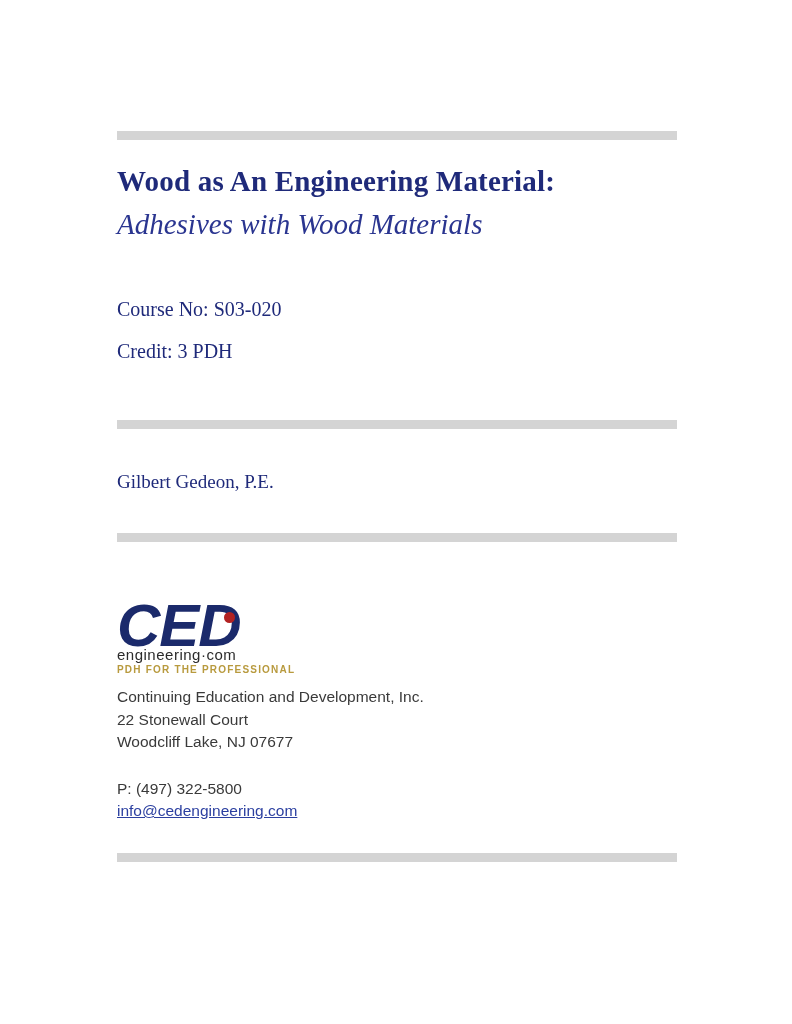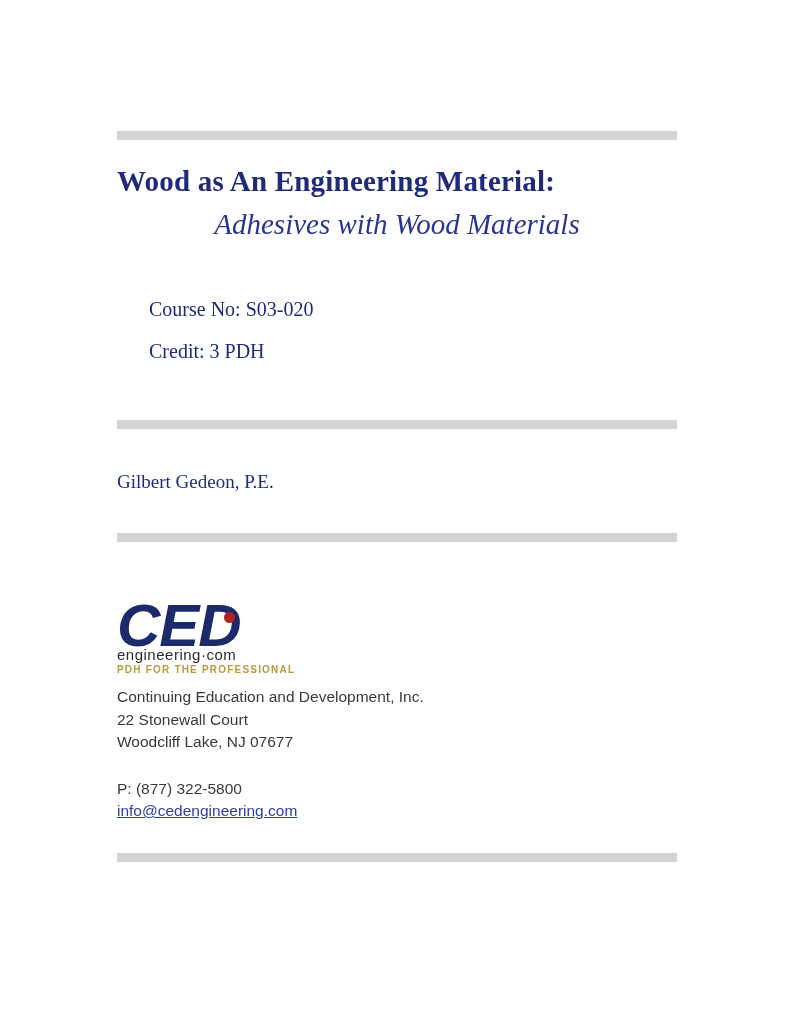--- a/index.html
+++ b/index.html
@@ -48,25 +48,23 @@
     color: #1f2a7a;
     letter-spacing: 0.2px;
   }
   .doc-subtitle {
     font-family: "Liberation Serif", serif;
     font-style: italic;
     font-size: 29px;
     line-height: 40px;
     color: #2a3590;
     margin-top: 4px;
-    text-align: center;
   }
   .meta {
     margin-top: 44px;
-    margin-left: 32px;
   }
   .meta-line {
     font-family: "Liberation Serif", serif;
     font-size: 20px;
     line-height: 42px;
     color: #1f2a7a;
   }
   .spacer-1 { height: 48px; }
   .author {
     font-family: "Liberation Serif", serif;
@@ -171,20 +169,20 @@
       <div class="logo-tag">PDH FOR THE PROFESSIONAL</div>
     </div>
 
     <div class="address">
       <div>Continuing Education and Development, Inc.</div>
       <div>22 Stonewall Court</div>
       <div>Woodcliff Lake, NJ 07677</div>
     </div>
 
     <div class="contact">
-      <div>P: (877) 322-5800</div>
+      <div>P: (497) 322-5800</div>
       <a class="email" href="#">info@cedengineering.com</a>
     </div>
 
     <div class="rule bottom"></div>
 
   </div>
 </div>
 
 </body></html>

